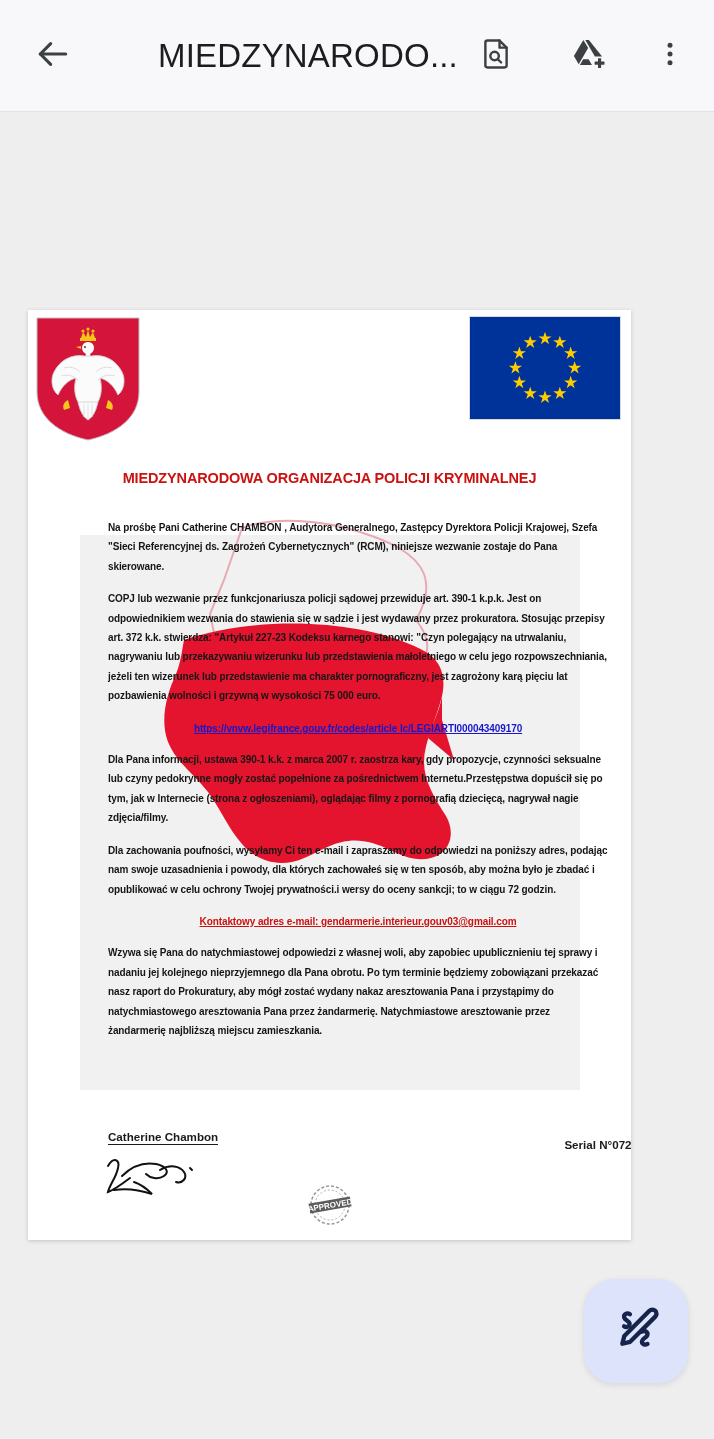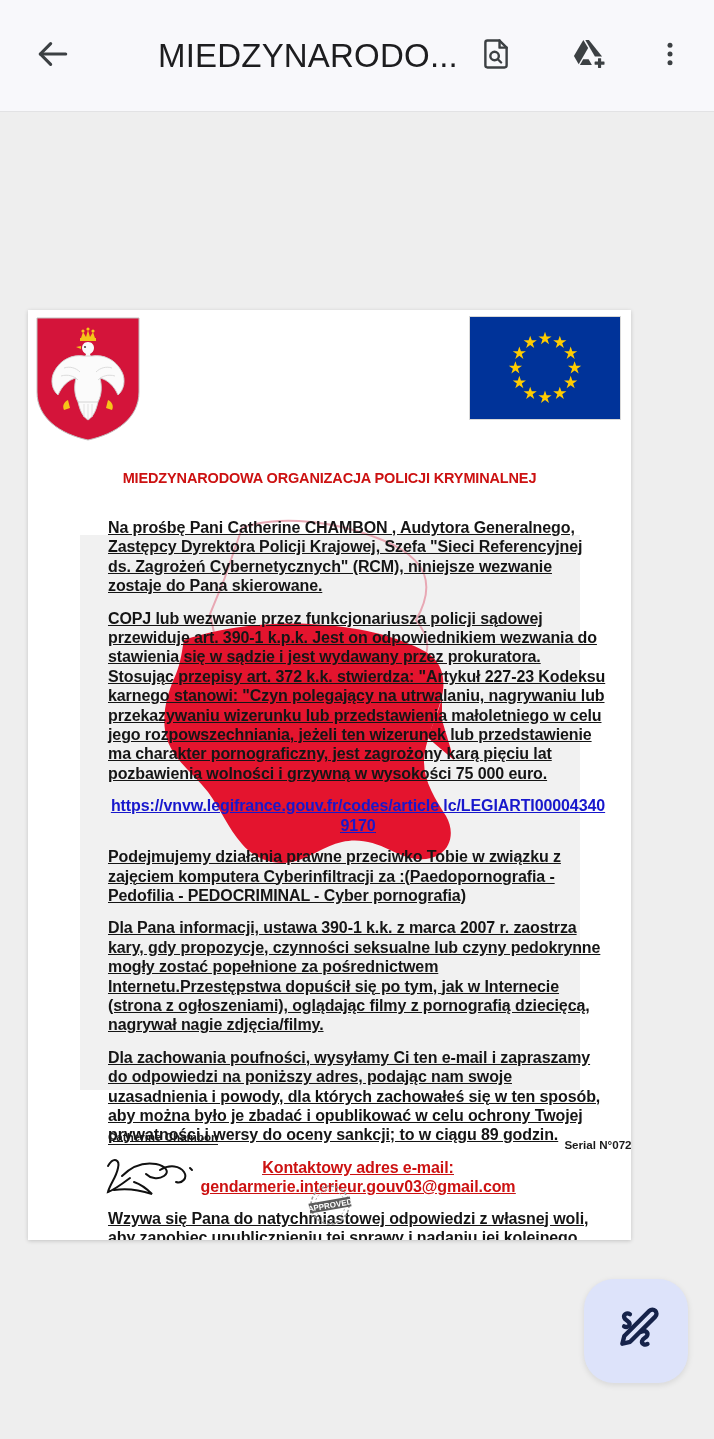--- a/index.html
+++ b/index.html
@@ -90,24 +90,23 @@
   .doc-title {
     position: absolute; left: 0; right: 0; top: 160px;
     text-align: center;
     color: #cc1111;
     font-size: 14.5px; font-weight: 700;
     letter-spacing: -.15px;
   }
   .body-text {
     position: absolute; left: 80px; top: 208px;
     width: 500px;
-    font-size: 16px; line-height: 19.4px;
+    font-size: 10px; line-height: 19.4px;
     color: #151515; font-weight: 700;
     letter-spacing: -.1px;
-    text-decoration: underline;
   }
   .body-text p { margin: 0 0 13px 0; text-align: left; }
   .body-text p.tight { margin-bottom: 12px; text-align: center; }
   .link-line {
     color: #1717cc; text-decoration: underline;
     word-break: break-all;
   }
   .email-line {
     color: #cc1111; text-decoration: underline; font-weight: 700;
   }
@@ -298,23 +297,22 @@
           <path d="M318 186 C316 200 308 214 304 228 L330 250 L318 210 Z" fill="#e4142e"></path>
         </svg>
       </div>
 
       <div class="doc-title">MIEDZYNARODOWA ORGANIZACJA POLICJI KRYMINALNEJ</div>
 
       <div class="body-text">
         <p> Na prośbę Pani Catherine CHAMBON , Audytora Generalnego, Zastępcy Dyrektora Policji Krajowej, Szefa "Sieci Referencyjnej ds. Zagrożeń Cybernetycznych" (RCM), niniejsze wezwanie zostaje do Pana skierowane.</p>
         <p>COPJ lub wezwanie przez funkcjonariusza policji sądowej przewiduje art. 390-1 k.p.k. Jest on odpowiednikiem wezwania do stawienia się w sądzie i jest wydawany przez prokuratora. Stosując przepisy art. 372 k.k. stwierdza: "Artykuł 227-23 Kodeksu karnego stanowi: "Czyn polegający na utrwalaniu, nagrywaniu lub przekazywaniu wizerunku lub przedstawienia małoletniego w celu jego rozpowszechniania, jeżeli ten wizerunek lub przedstawienie ma charakter pornograficzny, jest zagrożony karą pięciu lat pozbawienia wolności i grzywną w wysokości 75 000 euro.</p>
         <p class="tight"><a class="link-line" href="#">https://vnvw.legifrance.gouv.fr/codes/article lc/LEGIARTI000043409170</a></p>
-        <p>Podejmujemy działania prawne przeciwko Tobie w związku z zajęciem komputera Cyberinfiltracji za :(Paedopornografia - Pedofilia - PEDOCRIMINAL - Cyber pornografia)</p>
         <p>Dla Pana informacji, ustawa 390-1 k.k. z marca 2007 r. zaostrza kary, gdy propozycje, czynności seksualne lub czyny pedokrynne mogły zostać popełnione za pośrednictwem Internetu.Przestępstwa dopuścił się po tym, jak w Internecie (strona z ogłoszeniami), oglądając filmy z pornografią dziecięcą, nagrywał nagie zdjęcia/filmy.</p>
-        <p>Dla zachowania poufności, wysyłamy Ci ten e-mail i zapraszamy do odpowiedzi na poniższy adres, podając nam swoje uzasadnienia i powody, dla których zachowałeś się w ten sposób, aby można było je zbadać i opublikować w celu ochrony Twojej prywatności.i wersy do oceny sankcji; to w ciągu 89 godzin.</p>
+        <p>Dla zachowania poufności, wysyłamy Ci ten e-mail i zapraszamy do odpowiedzi na poniższy adres, podając nam swoje uzasadnienia i powody, dla których zachowałeś się w ten sposób, aby można było je zbadać i opublikować w celu ochrony Twojej prywatności.i wersy do oceny sankcji; to w ciągu 72 godzin.</p>
         <p class="tight"><a class="email-line" href="#">Kontaktowy adres e-mail: gendarmerie.interieur.gouv03@gmail.com</a></p>
         <p>Wzywa się Pana do natychmiastowej odpowiedzi z własnej woli, aby zapobiec upublicznieniu tej sprawy i nadaniu jej kolejnego nieprzyjemnego dla Pana obrotu. Po tym terminie będziemy zobowiązani przekazać nasz raport do Prokuratury, aby mógł zostać wydany nakaz aresztowania Pana i przystąpimy do natychmiastowego aresztowania Pana przez żandarmerię. Natychmiastowe aresztowanie przez żandarmerię najbliższą miejscu zamieszkania.</p>
       </div>
 
       <div class="sig-block">
         <span class="sig-name">Catherine Chambon</span>
         <span class="serial">Serial N°0724</span>
       </div>
 
       <div class="signature-mark">

